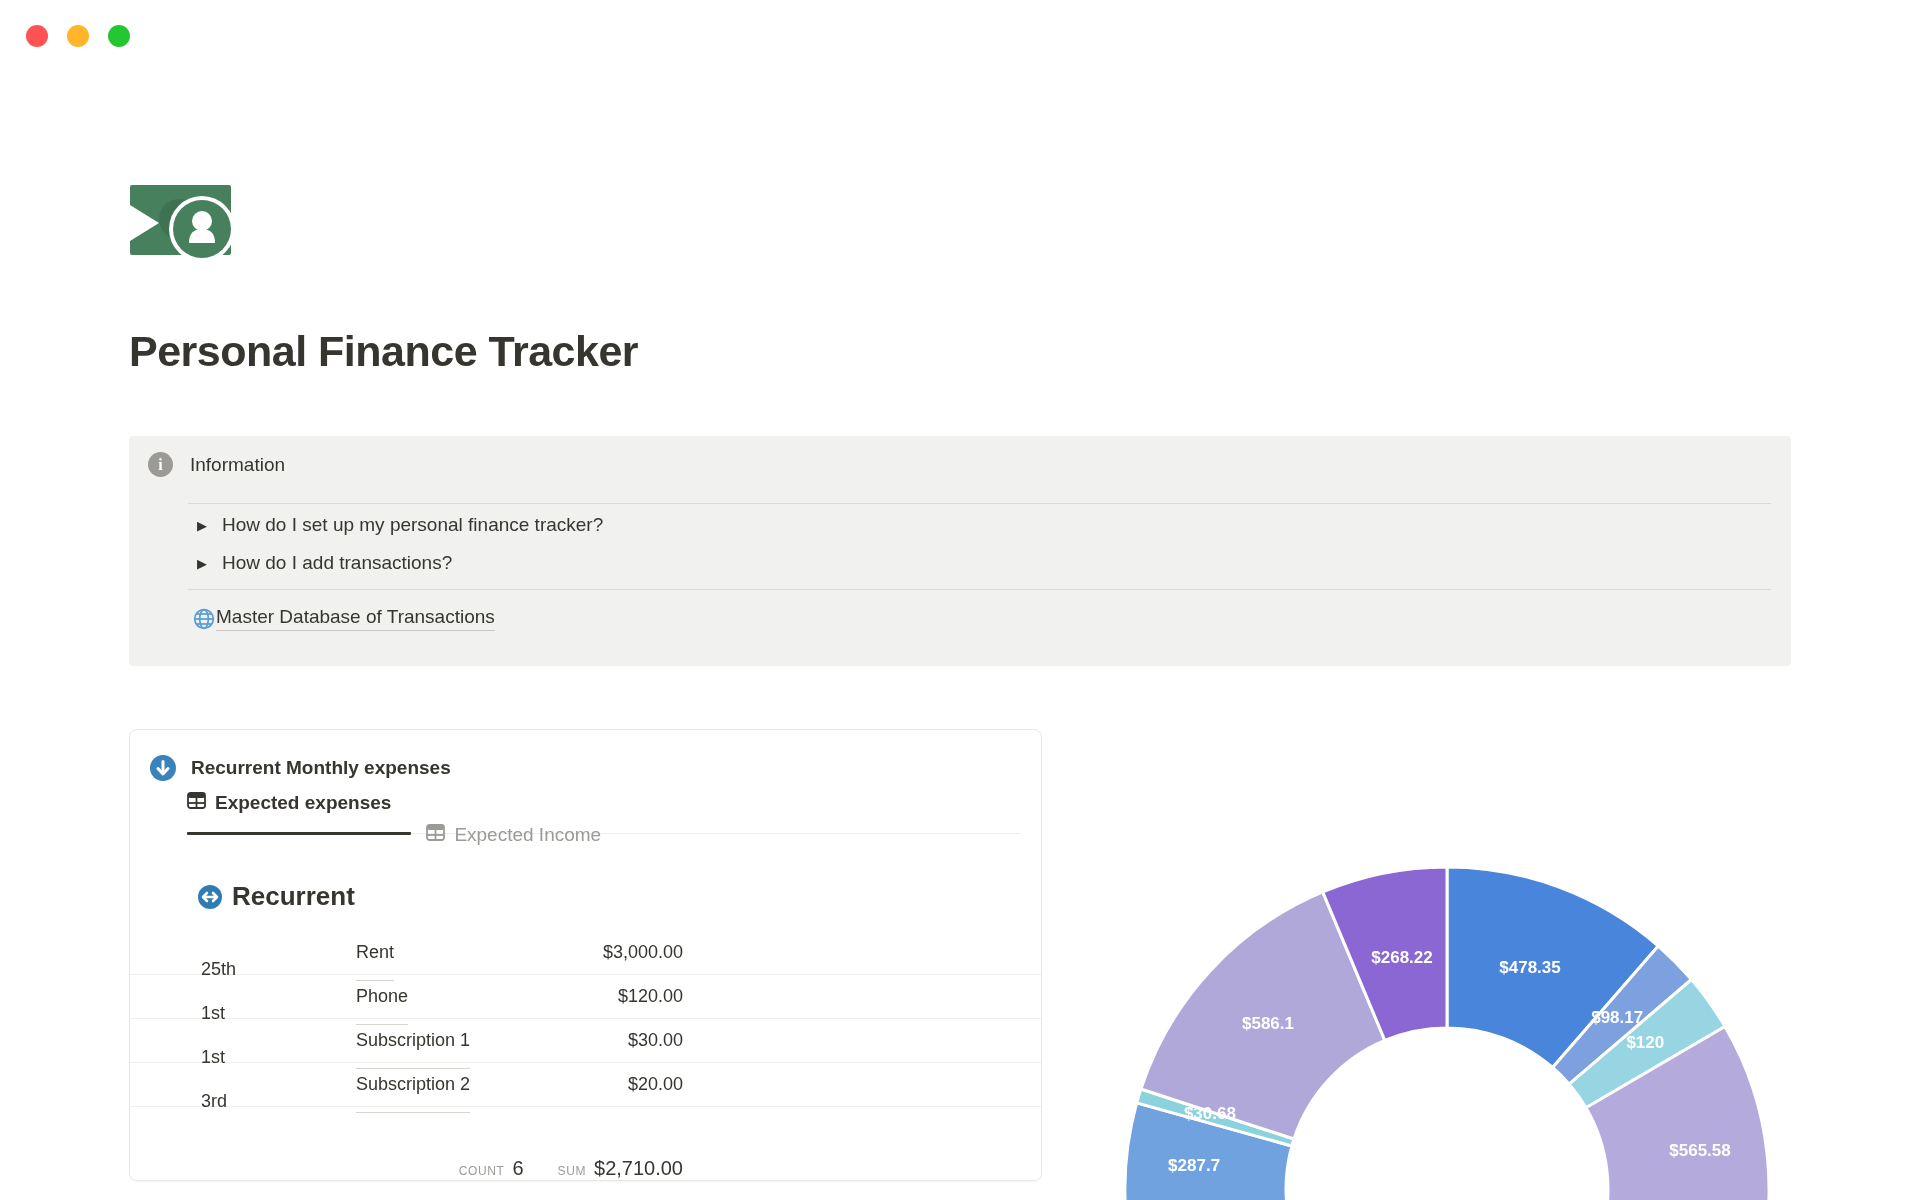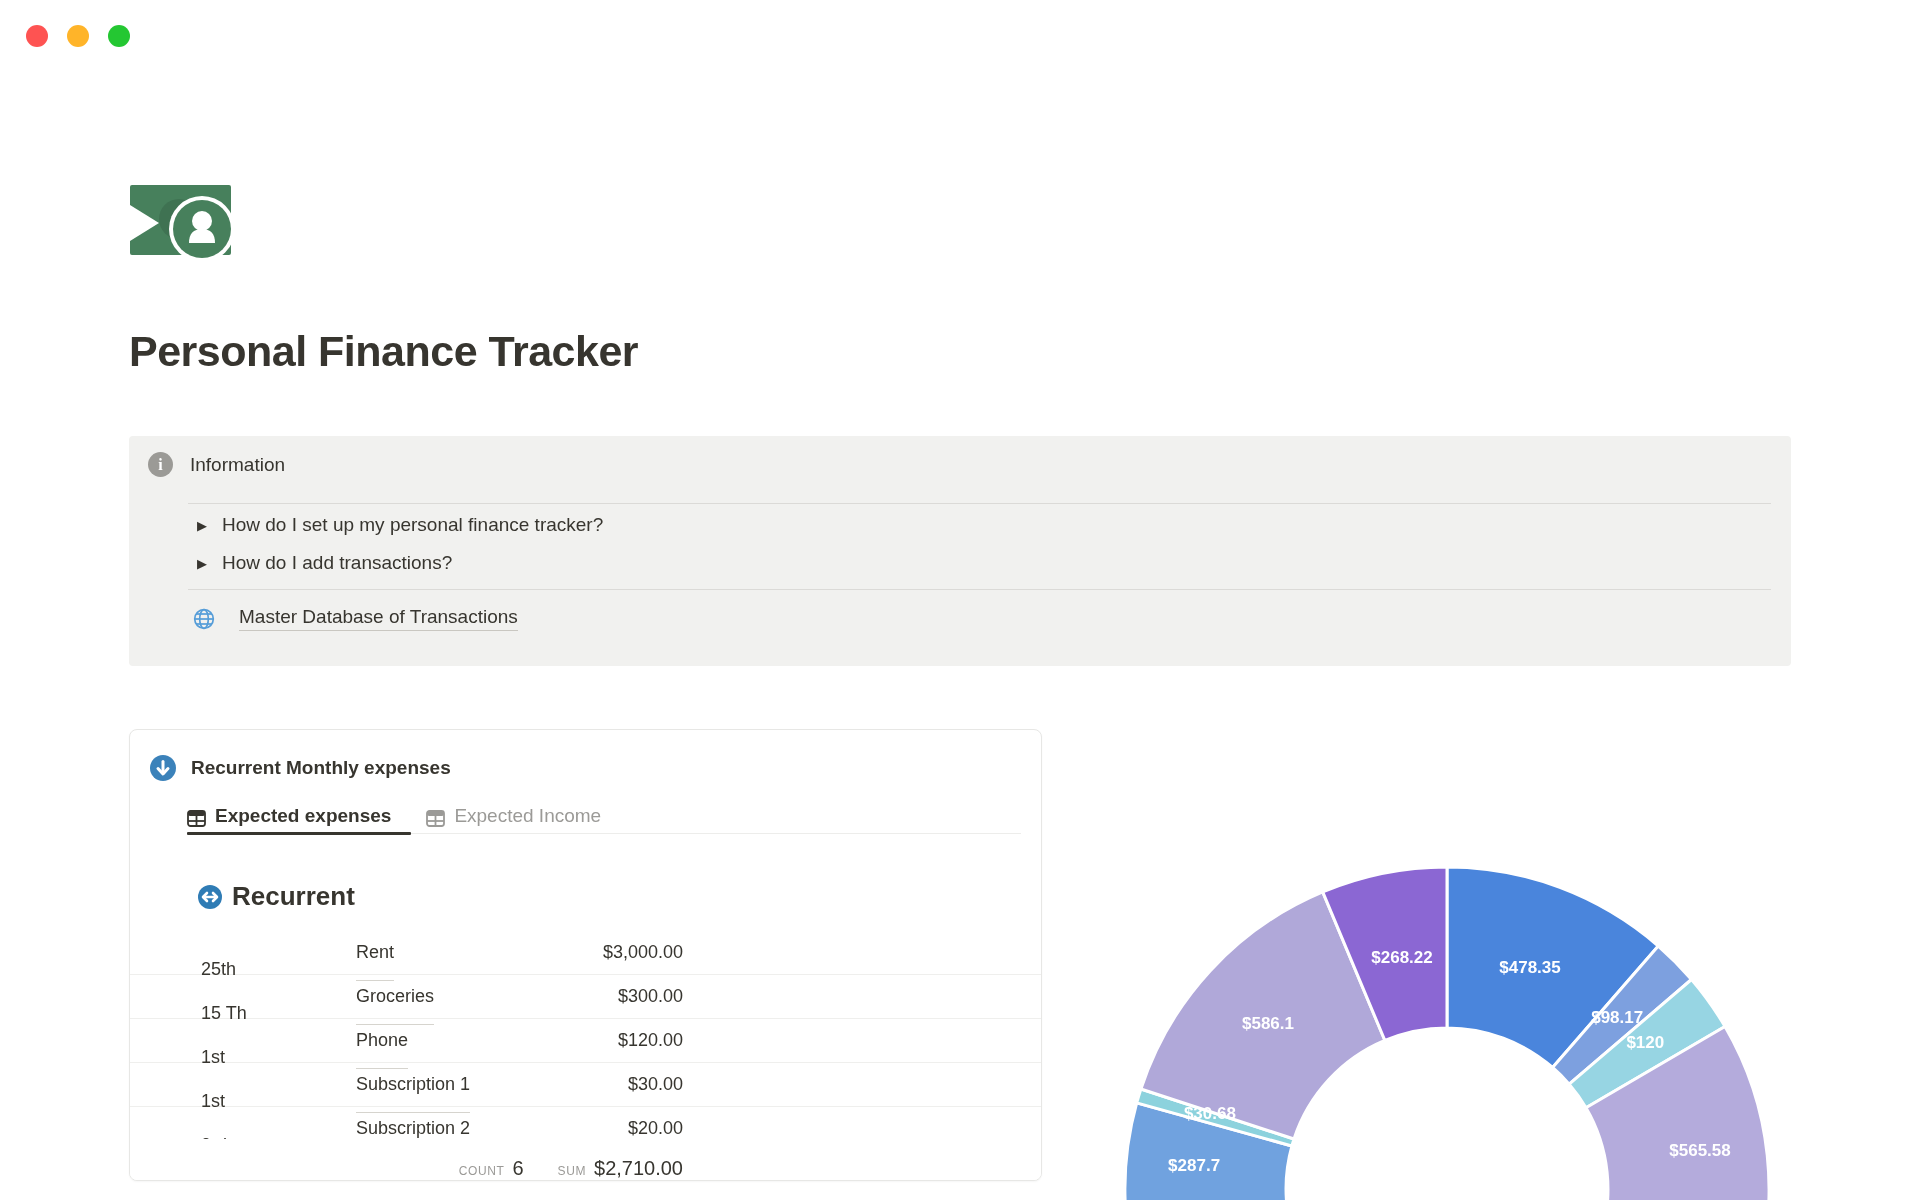--- a/index.html
+++ b/index.html
@@ -22,30 +22,30 @@
   .callout { left:129px; top:436px; width:1662px; height:230px; background:#f1f1ef; border-radius:4px; }
   .callout-head { position:absolute; left:19px; top:16px; display:flex; align-items:center; gap:17px; }
   .info-circle { width:25px; height:25px; border-radius:50%; background:#9b9a96; color:#fff; display:flex; align-items:center; justify-content:center; font-weight:700; font-size:16px; font-family:"Liberation Serif",serif; }
   .callout-title { font-size:19px; color:#37352f; }
   .callout-div { position:absolute; left:59px; height:1px; background:#dbdad7; }
   .div1 { top:67px; width:1583px; }
   .div2 { top:153px; width:1583px; }
   .toggle-row { position:absolute; left:66px; display:flex; align-items:center; gap:13px; cursor:pointer; }
   .tri { font-size:13px; color:#37352f; width:14px; text-align:center; }
   .toggle-label { font-size:19px; color:#37352f; }
-  .link-row { position:absolute; left:63px; top:170px; display:flex; align-items:center; gap:23px; cursor:pointer; }
+  .link-row { position:absolute; left:63px; top:170px; display:flex; align-items:center; gap:0; cursor:pointer; }
   .link-label { font-size:19px; font-weight:500; color:#37352f; border-bottom:1.5px solid #c9c7c1; padding-bottom:2px; }
 
   
   .card { left:129px; top:729px; width:913px; height:452px; background:#fff; border:1px solid #e7e7e5; border-radius:8px; box-shadow:0 1px 2px rgba(15,15,15,0.04); overflow:hidden; }
   .card-head { position:absolute; left:20px; top:25px; display:flex; align-items:center; gap:15px; }
   .circ-icon { width:26px; height:26px; flex:0 0 auto; }
   .card-title { font-size:19px; font-weight:600; color:#37352f; }
   .tabs { position:absolute; left:57px; top:62px; right:20px; height:42px; display:flex; gap:35px; border-bottom:1px solid #ededeb; }
-  .tab { display:flex; align-items:flex-end; gap:9px; font-size:19px; cursor:pointer; padding-bottom:6px; }
+  .tab { display:flex; align-items:flex-start; gap:9px; font-size:19px; cursor:pointer; padding-bottom:6px; }
   .tab.active { color:#37352f; font-weight:600; }
   .tab.inactive { color:#9b9a97; font-weight:400;margin-top:32px; }
   .tab-bar { position:absolute; left:0; bottom:-2px; width:224px; height:3px; background:#37352f; border-radius:1px; }
   .section-head { position:absolute; left:68px; top:124px; display:flex; align-items:center; gap:10px;margin-top:27px; }
   .section-title { font-size:26px; font-weight:700; color:#37352f; }
   .cols { position:absolute; left:0; top:168px; width:100%; height:33px; border-bottom:1px solid #e9e9e7; color:#8d8b87; font-size:18px; }
   .col-due { position:absolute; left:68px; display:flex; gap:9px; align-items:center; }
   .col-name { position:absolute; left:226px; display:flex; gap:9px; align-items:center; }
   .col-amt { position:absolute; left:398px; display:flex; gap:9px; align-items:center; }
   .col-icon-txt { color:#9b9a97; font-size:17px; }
@@ -160,25 +160,20 @@
   </div>
 
 
   <div class="rows">
     <div class="trow">
       <span class="cell-due">25th</span>
       <span class="cell-name">Rent</span>
       <span class="cell-amt">$3,000.00</span>
     </div>
     <div class="trow">
-      <span class="cell-due">15 Th</span>
-      <span class="cell-name">Groceries</span>
-      <span class="cell-amt">$300.00</span>
-    </div>
-    <div class="trow">
       <span class="cell-due">1st</span>
       <span class="cell-name">Phone</span>
       <span class="cell-amt">$120.00</span>
     </div>
     <div class="trow">
       <span class="cell-due">1st</span>
       <span class="cell-name">Subscription 1</span>
       <span class="cell-amt">$30.00</span>
     </div>
     <div class="trow">

